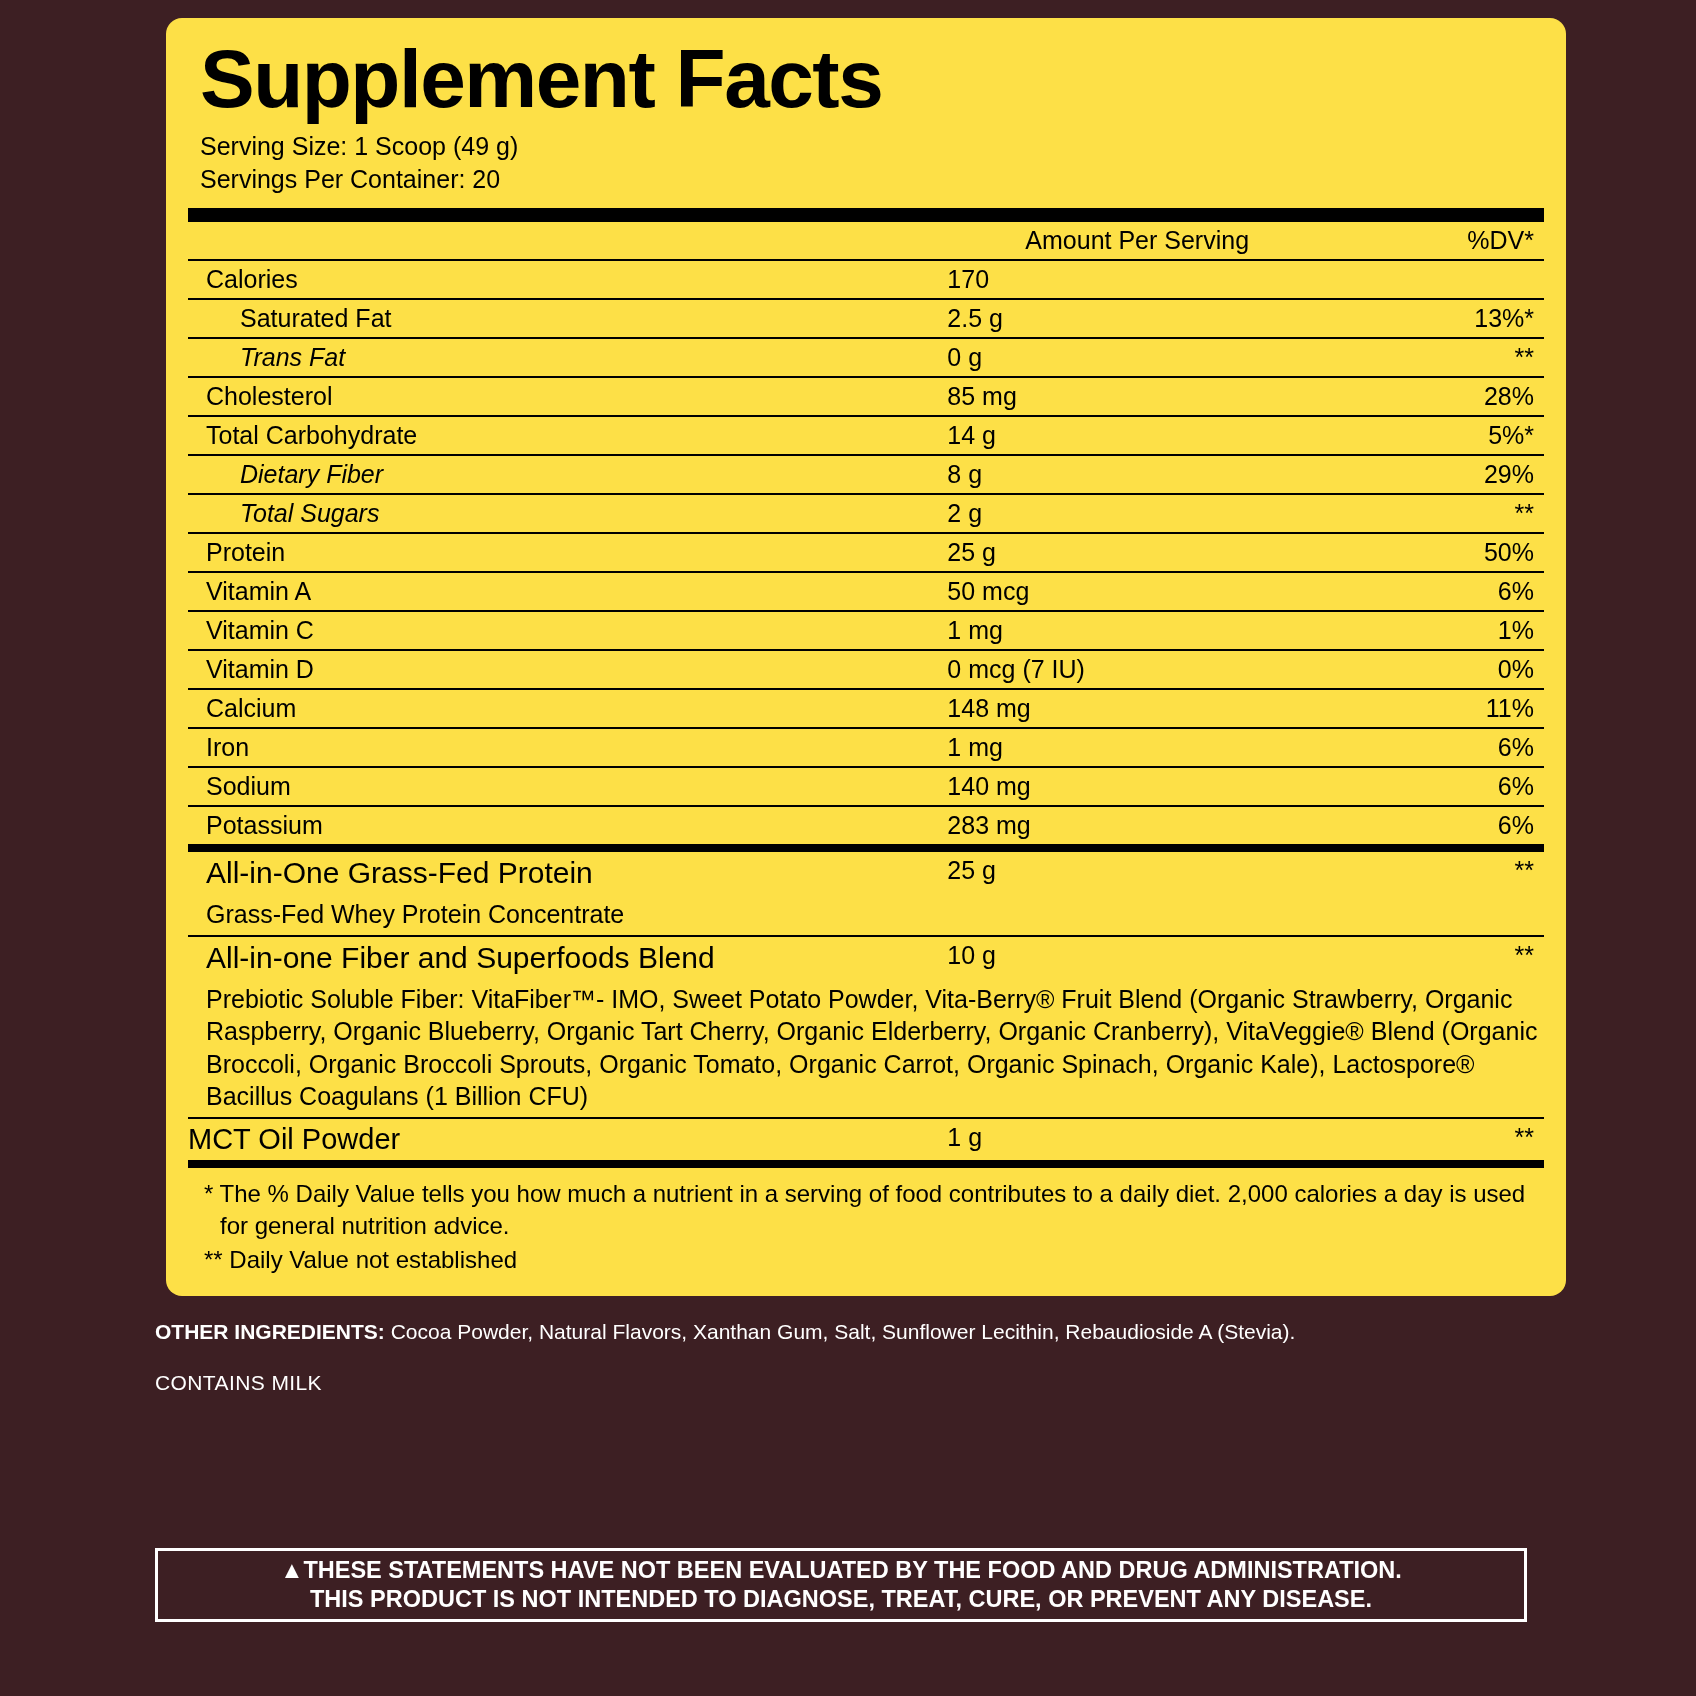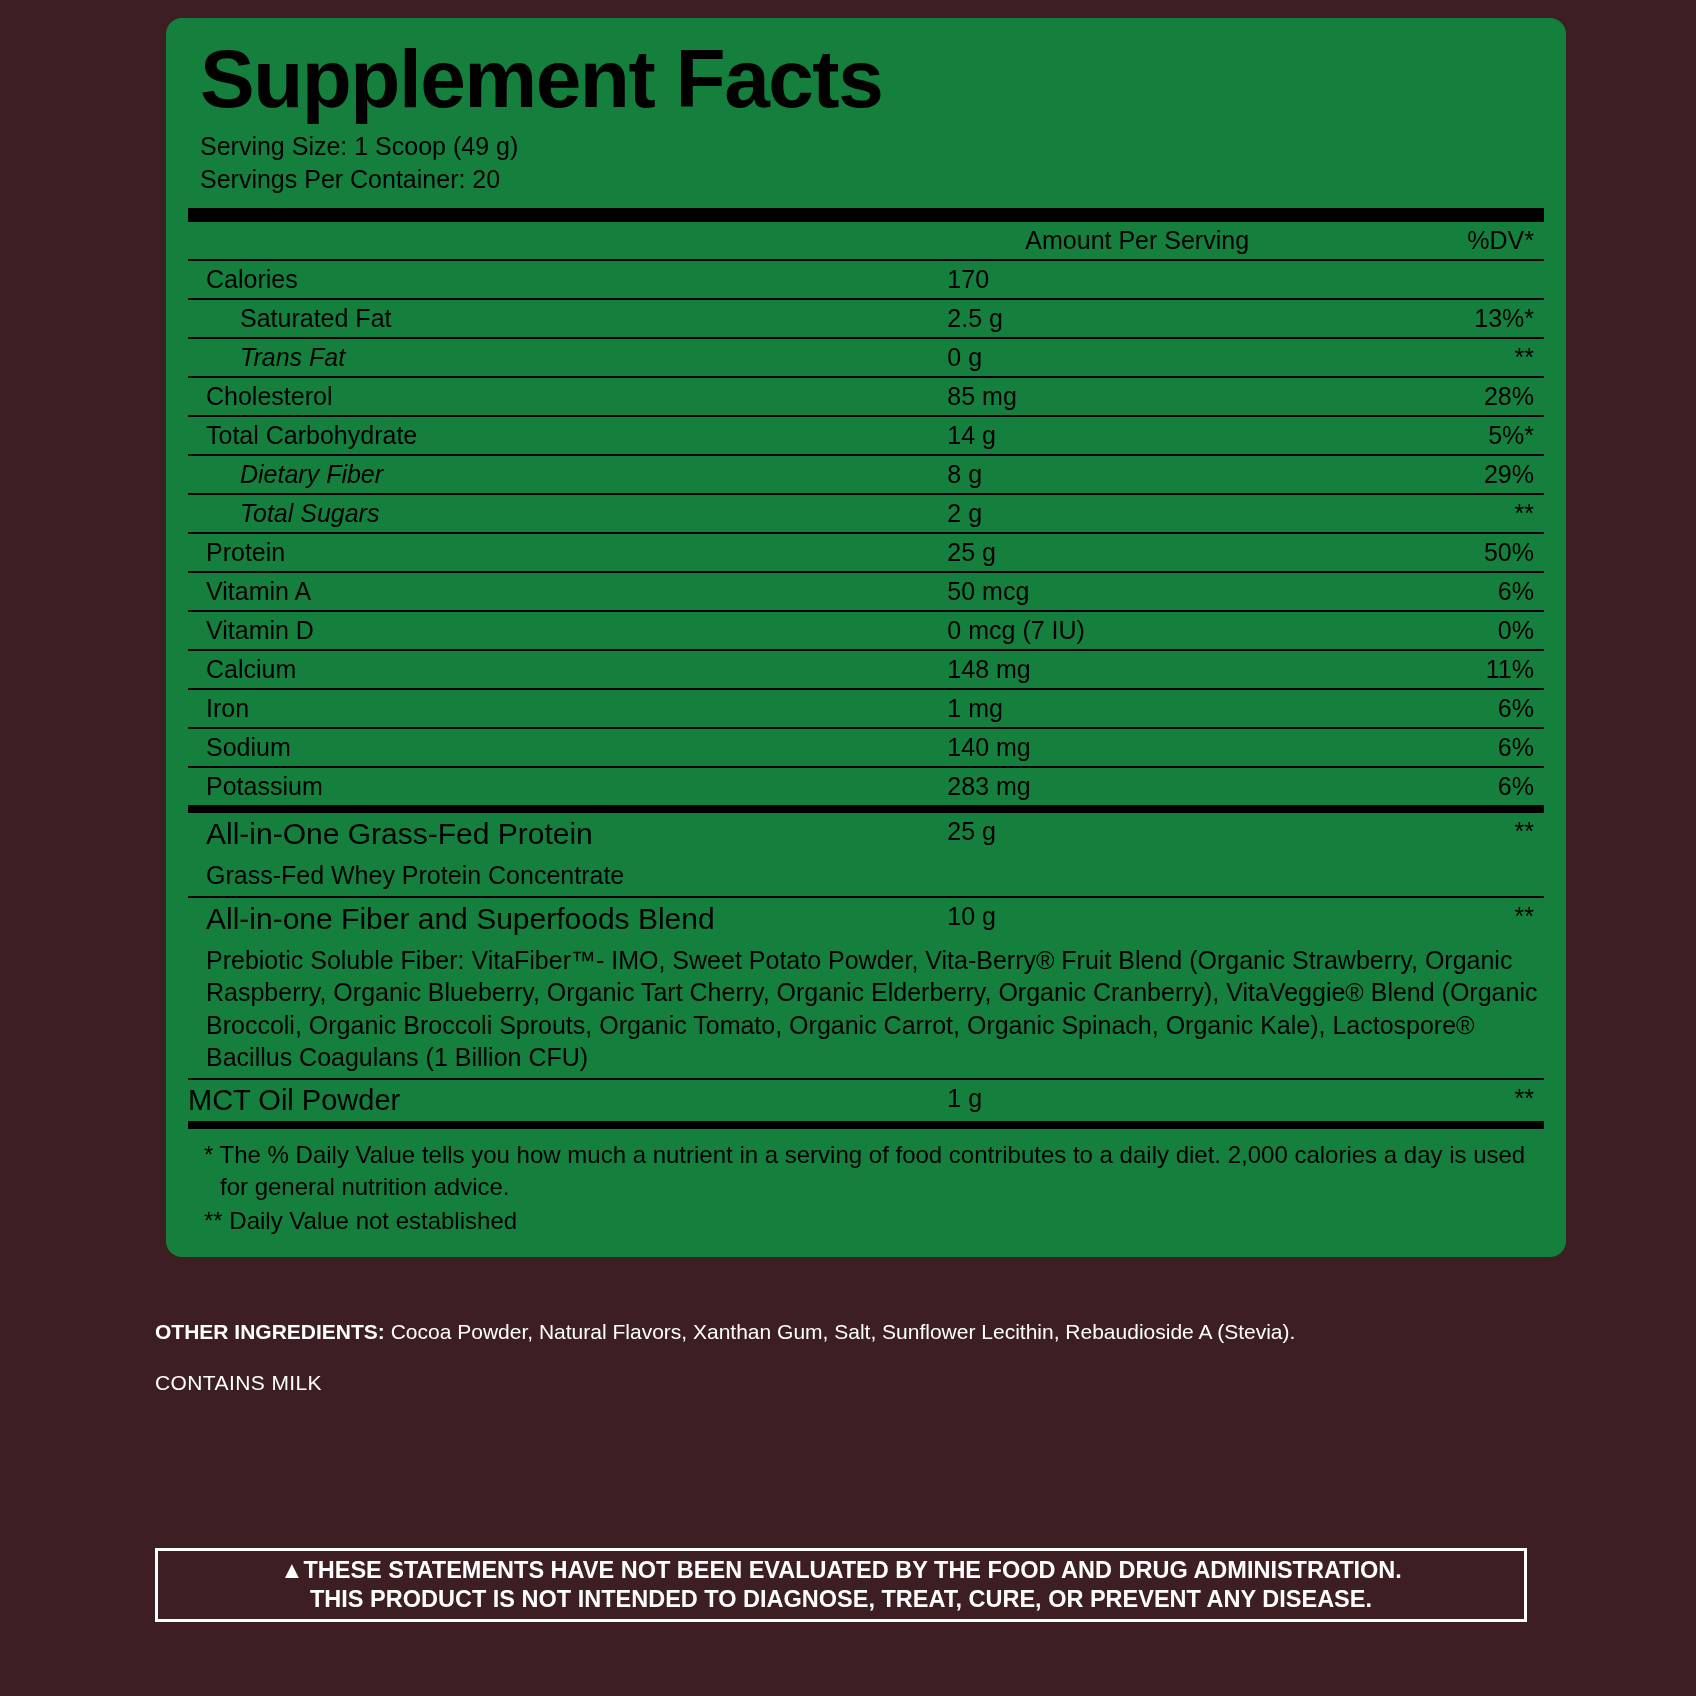--- a/index.html
+++ b/index.html
@@ -19,21 +19,21 @@
     height: 1696px;
     box-sizing: border-box;
   }
 
   
   .panel {
     position: absolute;
     left: 166px;
     top: 18px;
     width: 1400px;
-    background: #15803d;
+    background: #fde047;
     border-radius: 16px;
     box-sizing: border-box;
     padding: 0;
   }
   .panel-inner {
     padding: 6px 22px 14px 22px;
   }
   .sf-title {
     font-size: 82px;
     font-weight: bold;
@@ -207,20 +207,25 @@
             <td class="col-name b">Protein</td>
             <td class="col-amt">25 g</td>
             <td class="col-dv">50%</td>
           </tr>
           <tr class="line">
             <td class="col-name">Vitamin A</td>
             <td class="col-amt">50 mcg</td>
             <td class="col-dv">6%</td>
           </tr>
           <tr class="line">
+            <td class="col-name">Vitamin C</td>
+            <td class="col-amt">1 mg</td>
+            <td class="col-dv">1%</td>
+          </tr>
+          <tr class="line">
             <td class="col-name">Vitamin D</td>
             <td class="col-amt">0 mcg (7 IU)</td>
             <td class="col-dv">0%</td>
           </tr>
           <tr class="line">
             <td class="col-name">Calcium</td>
             <td class="col-amt">148 mg</td>
             <td class="col-dv">11%</td>
           </tr>
           <tr class="line">

